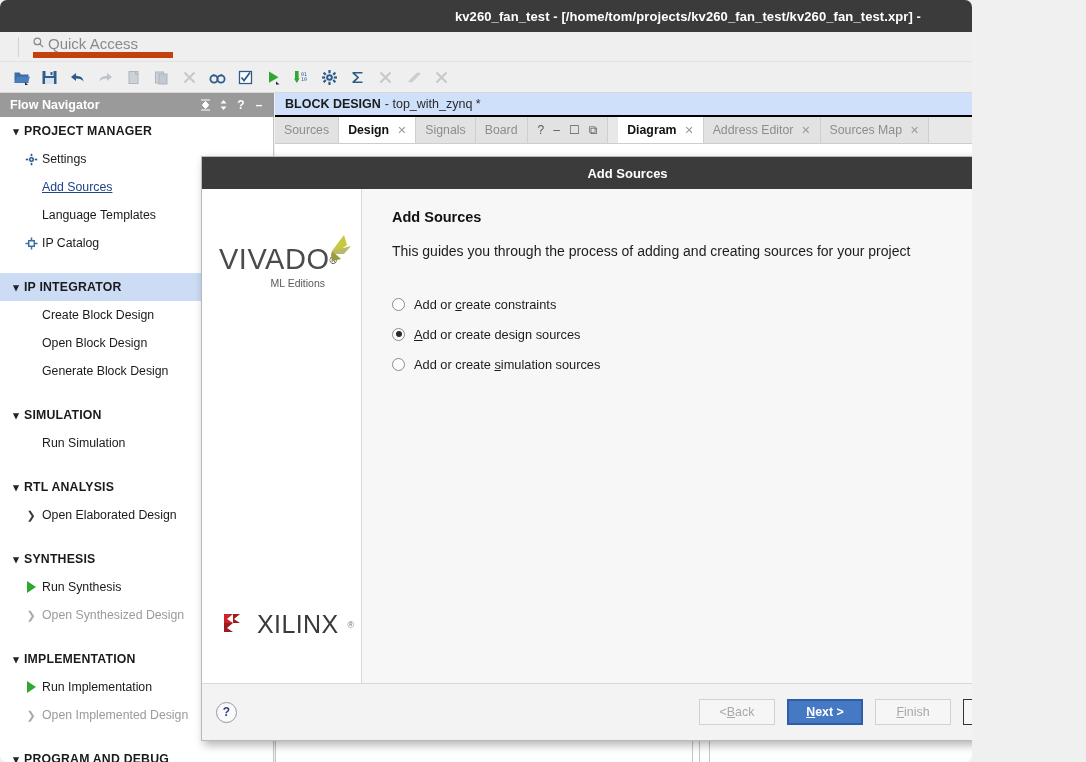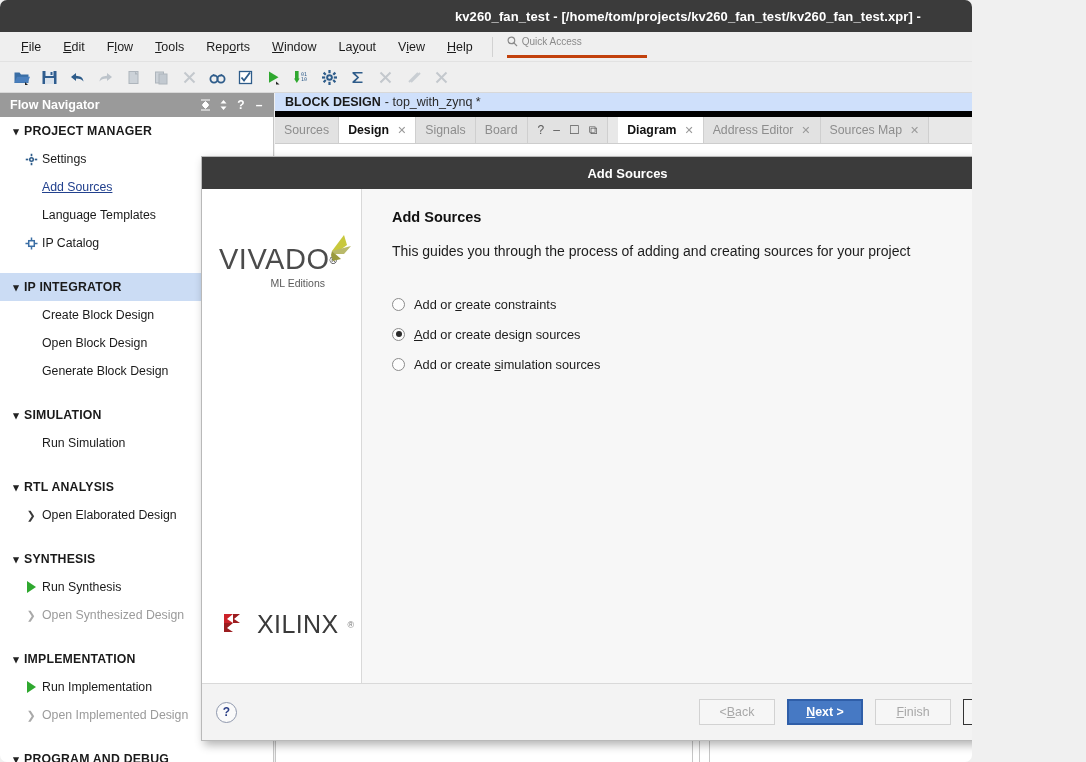--- a/index.html
+++ b/index.html
@@ -30,22 +30,22 @@
     background: #efefef; border-bottom: 1px solid #e2e2e2;
     display: flex; align-items: center; padding-left: 10px; gap: 0;
   }
   .menuitem {
     padding: 4px 11px; font-size: 12.5px; color: #1c1c1c; cursor: default;
     white-space: nowrap;
   }
   .menuitem u { text-decoration: underline; }
   .quickaccess {
     margin-left: 14px; position: relative; width: 140px; height: 22px;
-    display: flex; align-items: flex-start; color: #8a8a8a; font-size: 10px;
-    border-bottom: 3px solid #c2410c;
+    display: flex; align-items: center; color: #8a8a8a; font-size: 15px;
+    border-bottom: 6px solid #c2410c;
   }
   .quickaccess .qicon { margin-right: 4px; font-size: 11px; color: #8a8a8a; }
   .menu-sep { width:1px; height:20px; background:#d2d2d2; margin-left:8px; }
 
   
   .toolbar {
     position: absolute; left: 0; top: 62px; width: 1086px; height: 31px;
     background: #efefef; border-bottom: 1px solid #d8d8d8;
     display: flex; align-items: center; padding-left: 8px; gap: 2px;
   }
@@ -84,21 +84,21 @@
   .fitem .link { color: #22418e; text-decoration: underline; }
   .fspace { height: 16px; }
   .arrowg { color: #3a3a3a; font-size: 11px; }
   .arrowg.dim { color: #a9a9a9; }
   .play-tri { width:0;height:0;border-left:9px solid #2fa82f;border-top:6px solid transparent;border-bottom:6px solid transparent; }
 
   
   .bd-banner {
     position: absolute; left: 275px; top: 93px; width: 811px; height: 24px;
     background: #cfe0fb; display: flex; align-items: center; padding-left: 10px;
-    font-size: 12.5px; border-bottom: 6px solid #000000;
+    font-size: 12.5px; border-bottom: 2px solid #000000;
   }
   .bd-banner b { font-weight: bold; margin-right: 4px; }
   .bd-banner span.sub { color: #2a2a2a; }
 
   .tabstrip {
     position: absolute; left: 275px; top: 117px; width: 811px; height: 26px;
     background: #e8e8e8; display: flex; align-items: flex-end;
   }
   .tabgroup { display: flex; align-items: flex-end; height: 26px; }
   .tab {
@@ -221,31 +221,20 @@
 </head>
 <body>
 
 <div id="app">
 
   <div class="titlebar">
     <div class="ttxt">kv260_fan_test - [/home/tom/projects/kv260_fan_test/kv260_fan_test.xpr] -</div>
   </div>
 
   <div class="menubar">
-    <div id="menu-items-host" style="display:flex;align-items:center;">
-        <div class="menuitem"><u>F</u>ile</div>
-        <div class="menuitem"><u>E</u>dit</div>
-        <div class="menuitem">F<u>l</u>ow</div>
-        <div class="menuitem"><u>T</u>ools</div>
-        <div class="menuitem">Rep<u>o</u>rts</div>
-        <div class="menuitem"><u>W</u>indow</div>
-        <div class="menuitem">La<u>y</u>out</div>
-        <div class="menuitem">V<u>i</u>ew</div>
-        <div class="menuitem"><u>H</u>elp</div>
-      </div>
     <div class="menu-sep"></div>
     <div class="quickaccess">
       <span class="qicon">
         <svg width="11" height="11" viewBox="0 0 11 11">
             <circle cx="4.4" cy="4.4" r="3.3" fill="none" stroke="#8a8a8a" stroke-width="1.2"></circle>
             <line x1="6.9" y1="6.9" x2="10" y2="10" stroke="#8a8a8a" stroke-width="1.2"></line>
           </svg>
       </span>
       <span>Quick Access</span>
     </div>

